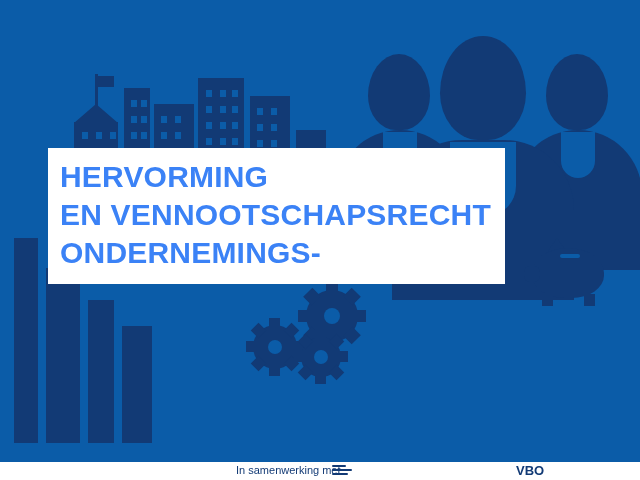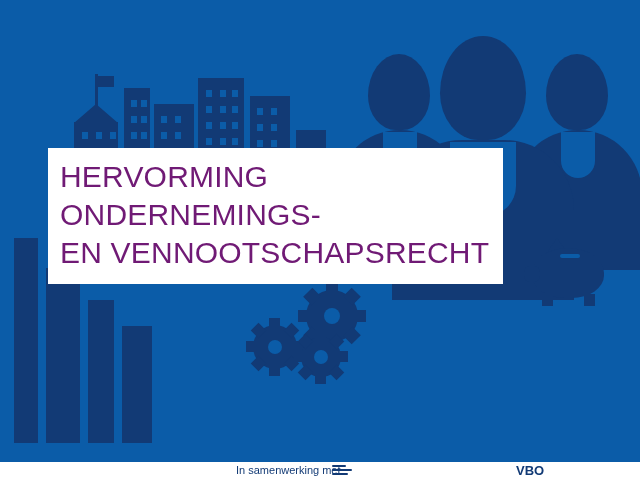--- a/index.html
+++ b/index.html
@@ -136,22 +136,22 @@
     position: absolute;
     left: 48px;
     top: 148px;
     background: #ffffff;
     padding: 10px 14px 12px 12px;
     box-sizing: border-box;
   }
   .title-line {
     font-size: 30px;
     line-height: 38px;
-    font-weight: normal;
-    color: #701a75;
+    font-weight: bold;
+    color: #3b82f6;
     letter-spacing: 0.2px;
     white-space: nowrap;
   }
   .subtitle-box {
     position: absolute;
     left: 48px;
     top: 288px;
     background: #2f9ad6;
     padding: 7px 16px 8px 12px;
     box-sizing: border-box;
@@ -342,22 +342,22 @@
       <div class="piggy-body" style="left:532px; top:248px; width:72px; height:50px;"></div>
       <div class="piggy-snout" style="left:524px; top:266px; width:16px; height:16px;"></div>
       <div class="piggy-slot" style="left:560px; top:254px; width:20px; height:4px;"></div>
       <div class="piggy-leg" style="left:542px; top:294px; width:11px; height:12px;"></div>
       <div class="piggy-leg" style="left:584px; top:294px; width:11px; height:12px;"></div>
     </div>
   </div>
 
   <div class="title-box">
     <div class="title-line">HERVORMING</div>
+    <div class="title-line">EN VENNOOTSCHAPSRECHT</div>
     <div class="title-line">ONDERNEMINGS-</div>
-    <div class="title-line">EN VENNOOTSCHAPSRECHT</div>
   </div>
 
 
   <div class="footer">
     <div class="footer-inner">
       <div class="footer-text">In samenwerking met</div>
       <div class="footer-logo">
         <span class="fl1"></span>
         <span class="fl2"></span>
         <span class="fl3"></span>

